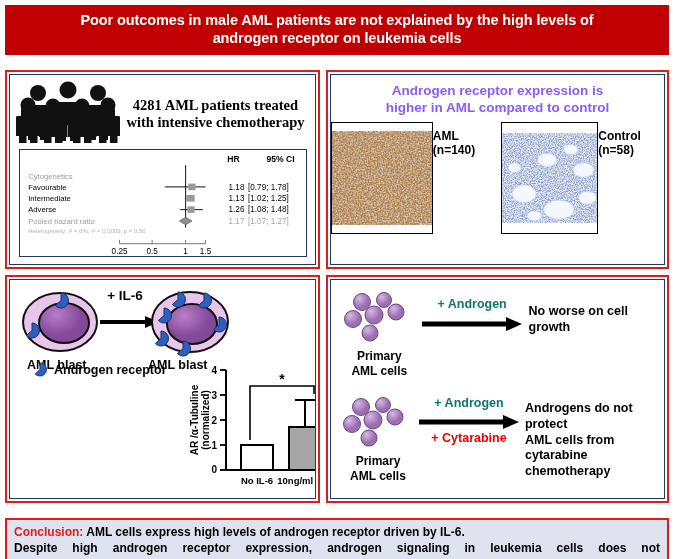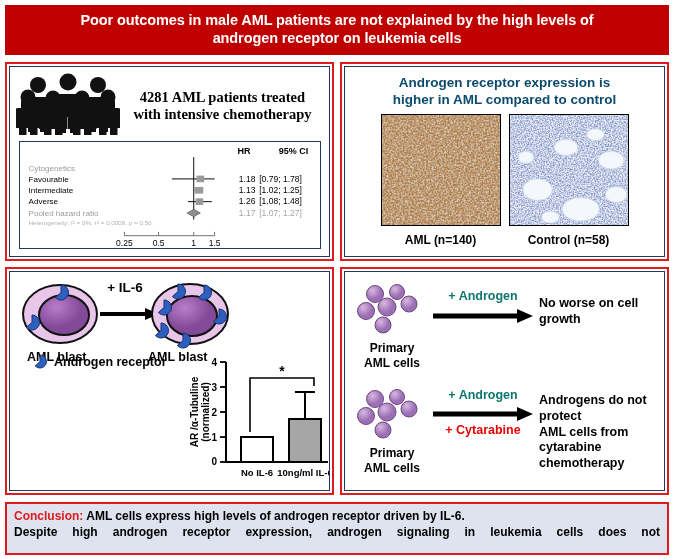--- a/index.html
+++ b/index.html
@@ -7,21 +7,21 @@
     width:685px;height:559px;
     background:#ffffff;
     font-family:"Liberation Sans", sans-serif;
     overflow:hidden;
   }
   .abstract{
     position:relative;width:685px;height:559px;
     background:#ffffff;
     box-sizing:border-box;
     padding:5px 16px 4px 5px;
-    display:flex;flex-direction:column;gap:7px;
+    display:flex;flex-direction:column;gap:15px;
   }
 
   
   .title-banner{
     background:#c00000;
     color:#ffffff;
     font-weight:bold;
     font-size:14.5px;
     line-height:1.22;
     text-align:center;
@@ -70,26 +70,26 @@
     left:9px;right:8px;top:74px;bottom:7px;
     border:1px solid #1f3864;
     box-sizing:border-box;
     background:#fff;
   }
   .forest-svg{display:block;width:100%;height:100%;}
 
   
   .ihc-title{
     font-weight:bold;font-size:13.5px;line-height:1.2;
-    text-align:center;padding:8px 10px 4px 10px;color:#0c4a6e;
+    text-align:center;padding:8px 10px 4px 10px;color:#8b5cf6;
   }
   .ihc-imgs{
     display:flex;justify-content:center;gap:8px;margin-top:2px;
   }
-  .ihc-cell{display:flex;flex-direction:column;align-items:center;}
+  .ihc-cell{display:flex;flex-direction:row;align-items:flex-start;}
   .ihc-img{
     width:118px;height:110px;border:1px solid #000;display:block;
   }
   .ihc-caption{
     font-weight:bold;font-size:12px;margin-top:7px;color:#000;
   }
 
   
   .blast-area{position:relative;width:100%;height:100%;}
   .blast-diagram{position:absolute;left:8px;top:4px;}

